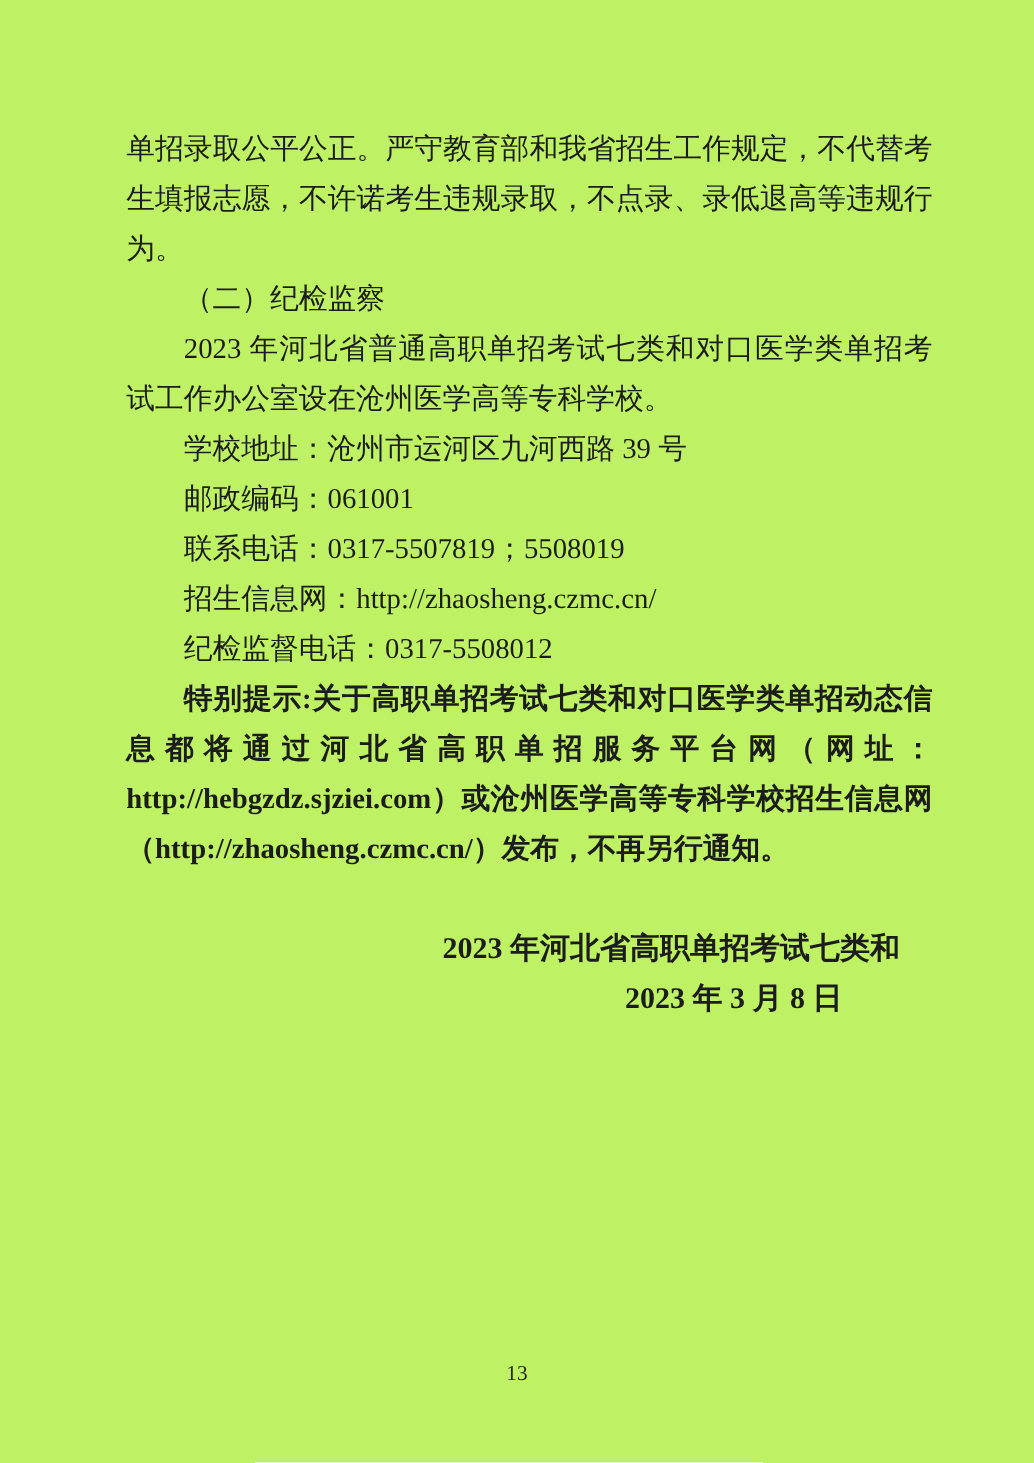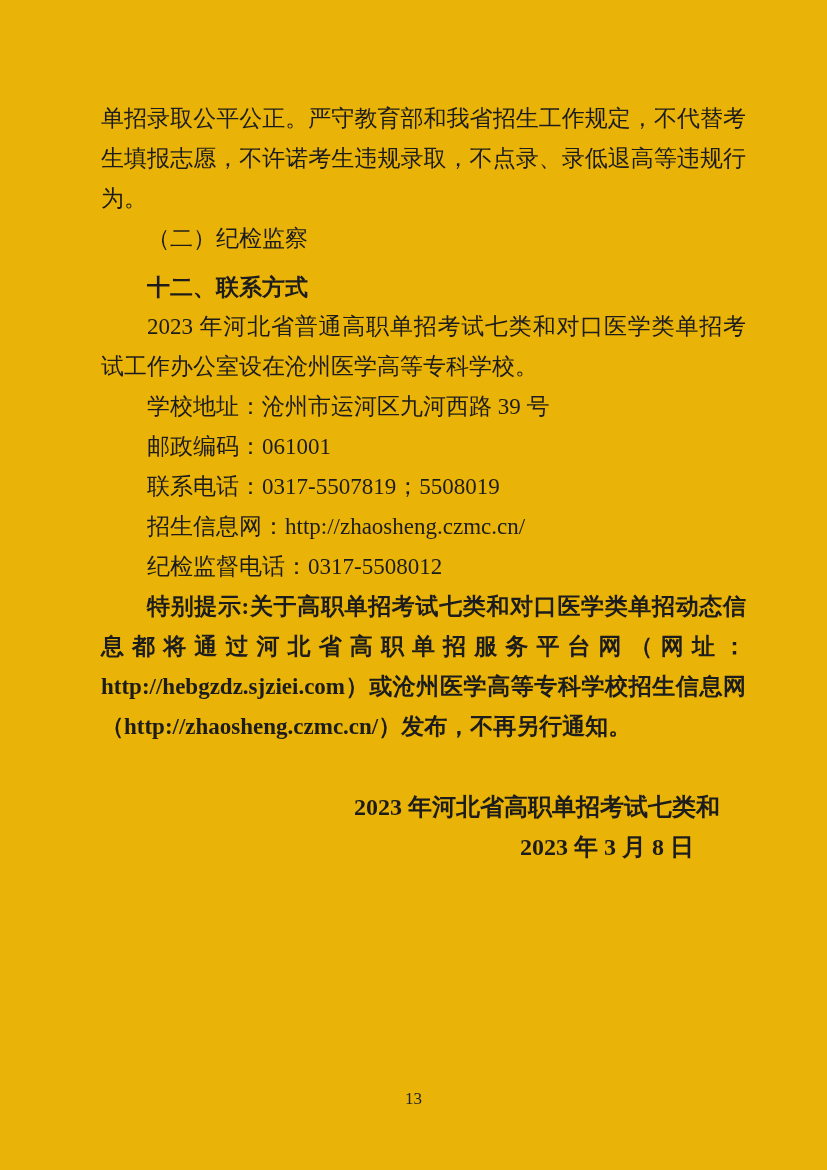--- a/index.html
+++ b/index.html
@@ -6,21 +6,21 @@
   html, body {
     margin: 0;
     padding: 0;
     background: #ffffff;
   }
   .page {
     position: relative;
     width: 827px;
     height: 1170px;
     margin: 0 auto;
-    background: #eab308;
+    background: #bef264;
     color: #1c1c1c;
     font-family: "Liberation Serif", "DejaVu Serif", serif;
     overflow: hidden;
   }
   .content {
     position: absolute;
     left: 101px;
     top: 99px;
     width: 645px;
   }
@@ -48,21 +48,21 @@
   .nowrap { white-space: nowrap; }
   .signature {
     margin-top: 40px;
     padding-right: 26px;
     text-align: right;
     font-weight: 700;
     font-size: 24px;
     line-height: 40px;
   }
   .signature p { margin: 0; }
-  .signature .date { margin-right: 26px; }
+  .signature .date { margin-right: 46px; }
   .page-number {
     position: absolute;
     left: 0;
     right: 0;
     bottom: 64px;
     text-align: center;
     font-size: 17px;
     line-height: 14px;
     color: #242424;
     font-family: "Liberation Serif", "DejaVu Serif", serif;
@@ -72,21 +72,20 @@
 <body>
 
 <div class="page">
   <div class="content">
 
     <p class="body">单招录取公平公正。严守教育部和我省招生工作规定，不代替考生填报志愿，不许诺考生违规录取，不点录、录低退高等违规行为。</p>
 
     <p class="body indent">（二）纪检监察</p>
 
 
-    <h2 class="heading">十二、联系方式</h2>
 
     <p class="body indent">2023 年河北省普通高职单招考试七类和对口医学类单招考试工作办公室设在沧州医学高等专科学校。</p>
 
     <p class="body indent contact-line">学校地址：沧州市运河区九河西路 39 号</p>
 
     <p class="body indent contact-line">邮政编码：061001</p>
 
     <p class="body indent contact-line">联系电话：0317-5507819；5508019</p>
 
     <p class="body indent contact-line">招生信息网：http://zhaosheng.czmc.cn/</p>

